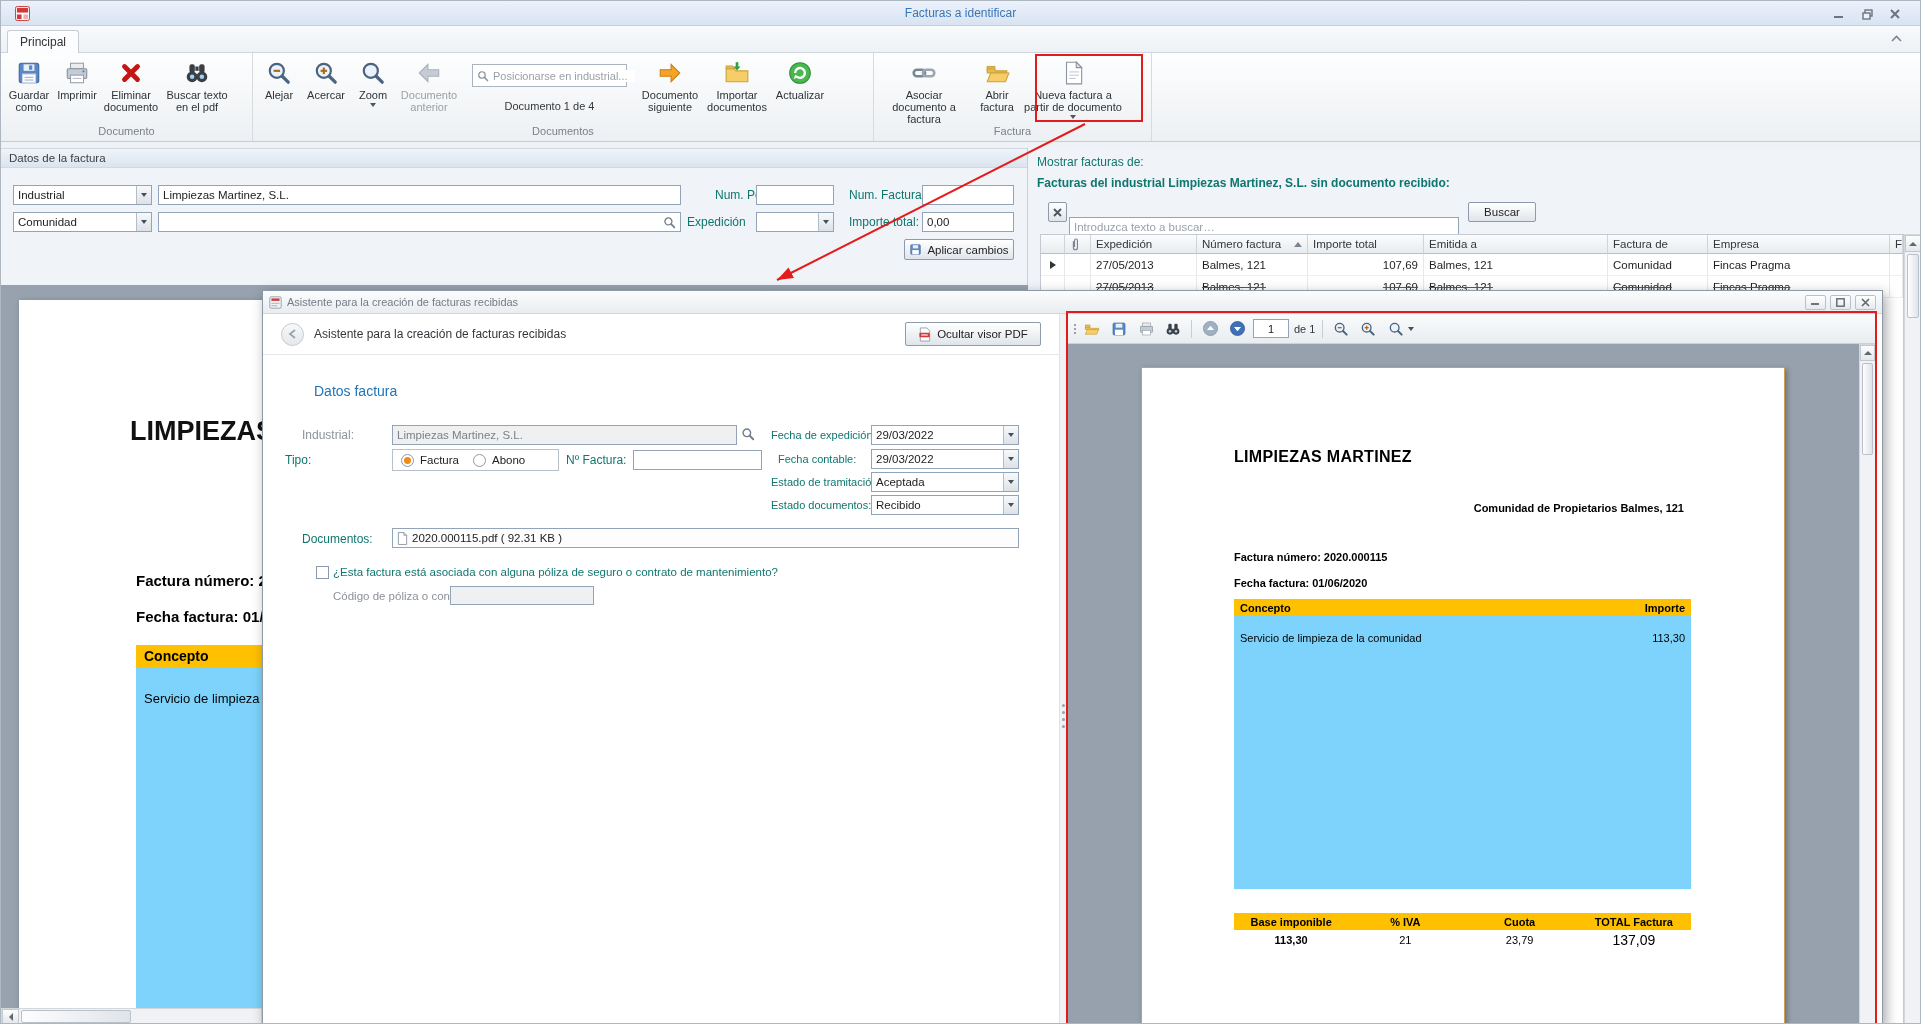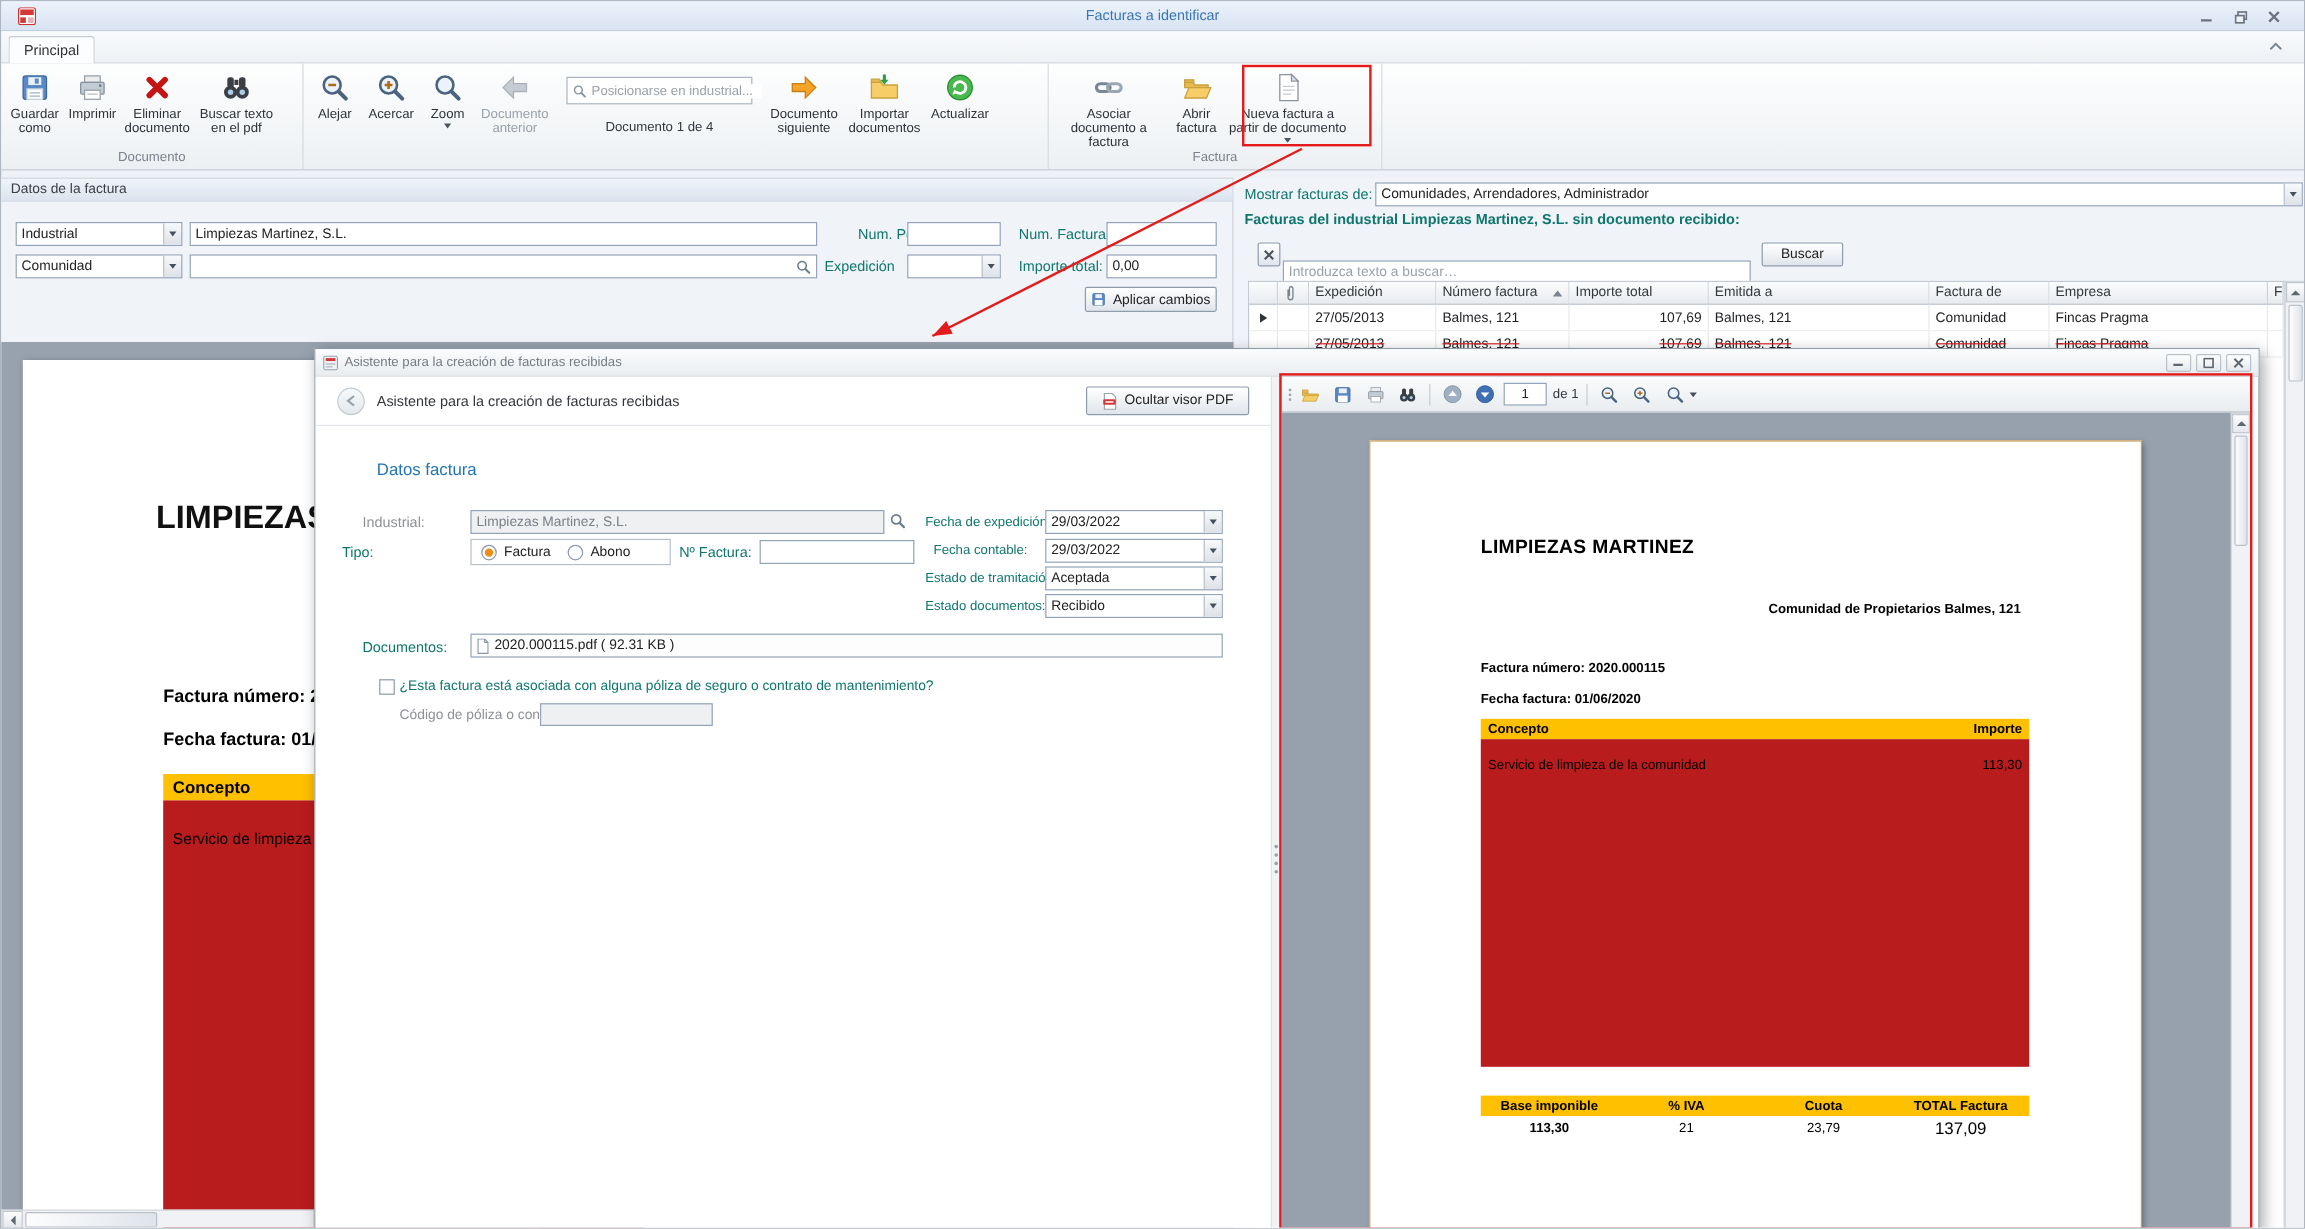--- a/index.html
+++ b/index.html
@@ -78,21 +78,21 @@
 .groupbox{position:absolute;border:1px solid #b7c0cb;height:22px;display:flex;align-items:center;gap:6px;padding:0 8px;font-size:11.5px;color:#222}
 
 .pdf-viewer{position:absolute;top:23px;left:805px;width:808px;bottom:0;background:#96a1ad;overflow:hidden}
 .pdf-toolbar{position:absolute;top:0;left:0;right:0;height:30px;background:linear-gradient(#fafbfc,#e9edf0);border-bottom:1px solid #ccd2d8;display:flex;align-items:center;gap:5px;padding:0 6px}
 .tbtn{width:22px;height:22px;display:flex;align-items:center;justify-content:center;border-radius:2px}
 .tsep{width:1px;height:18px;background:#c7cdd4;margin:0 2px}
 .grip i{display:block;width:2px;height:2px;background:#9aa3ad;margin:2px auto}
 .page-box{width:36px;height:19px;border:1px solid #93a3b8;background:#fff;font:11px "Liberation Sans",sans-serif;text-align:center;color:#222}
 .pdf-page{position:absolute;left:73px;top:53px;width:644px;height:700px;background:#fff;border:1px solid #cfa053;box-shadow:2px 2px 5px rgba(0,0,0,.3)}
 .inv-orange{background:#ffc000}
-.inv-yellow{background:#b91c1c}
+.inv-yellow{background:#7dd3fc}
 .invrow{display:flex;position:absolute;left:92px;width:457px}
 .invcell{flex:1;text-align:center;font-size:11px}
 
 .red-box{position:absolute;border:2px solid #e31b1b;z-index:60;pointer-events:none}
 .annot{position:absolute;inset:0;z-index:60;pointer-events:none}
 </style>
 </head>
 <body>
 
 <div id="app">
@@ -267,20 +267,21 @@
           <span>
               <svg width="26" height="26" viewBox="0 0 24 24">
                 <circle cx="12" cy="12" r="9.5" fill="#49b84f" stroke="#2e8f36"></circle>
                 <path d="M7.5 12 a4.5 4.5 0 1 1 1.6 3.4" stroke="#fff" stroke-width="2.2" fill="none"></path>
                 <path d="M6.2 17.5 l1.4-4 3.2 2.3 z" fill="#fff"></path>
               </svg>
             </span>
           <span class="rlbl">Actualizar</span>
         </div>
       </div>
+      <div class="rgroup-label">Documentos</div>
     </div>
 
     <div class="rgroup" style="width:278px">
       <div class="rgroup-buttons">
         <div class="rbtn" style="width:94px">
           <span>
               <svg width="26" height="26" viewBox="0 0 24 24">
                 <rect x="2.5" y="9" width="10.5" height="6" rx="3" fill="none" stroke="#7b8694" stroke-width="2.4"></rect>
                 <rect x="11" y="9" width="10.5" height="6" rx="3" fill="none" stroke="#9aa6b4" stroke-width="2.4"></rect>
               </svg>
@@ -366,26 +367,20 @@
             <rect x="7" y="4" width="10" height="6" fill="#e9f0f8"></rect>
             <rect x="6" y="13" width="12" height="8" fill="#fdfdfd"></rect>
           </svg>
         </span>
       <span>Aplicar cambios</span>
     </div>
   </div>
 
   <div class="right-panel">
     <span class="lbl abs" style="left:9px;top:7px">Mostrar facturas de:</span>
-    <div class="field" style="left:118px;top:4px;width:773px">
-      <span>Comunidades, Arrendadores, Administrador</span>
-      <span class="combo-arrow">
-          <i class="tri"></i>
-        </span>
-    </div>
 
     <span class="lbl abs" style="left:9px;top:28px;font-weight:bold">Facturas del industrial Limpiezas Martinez, S.L. sin documento recibido:</span>
 
     <div class="btn" style="left:20px;top:54px;width:19px;height:20px">
       <svg width="9" height="9">
           <path d="M1 1 L8 8 M8 1 L1 8" stroke="#4a5560" stroke-width="1.8"></path>
         </svg>
     </div>
     <input class="input" style="left: 41px; top: 54px; width: 390px; height: 20px; margin-top: 15px;" placeholder="Introduzca texto a buscar…">
     <div class="btn" style="left:440px;top:54px;width:68px;height:20px">

